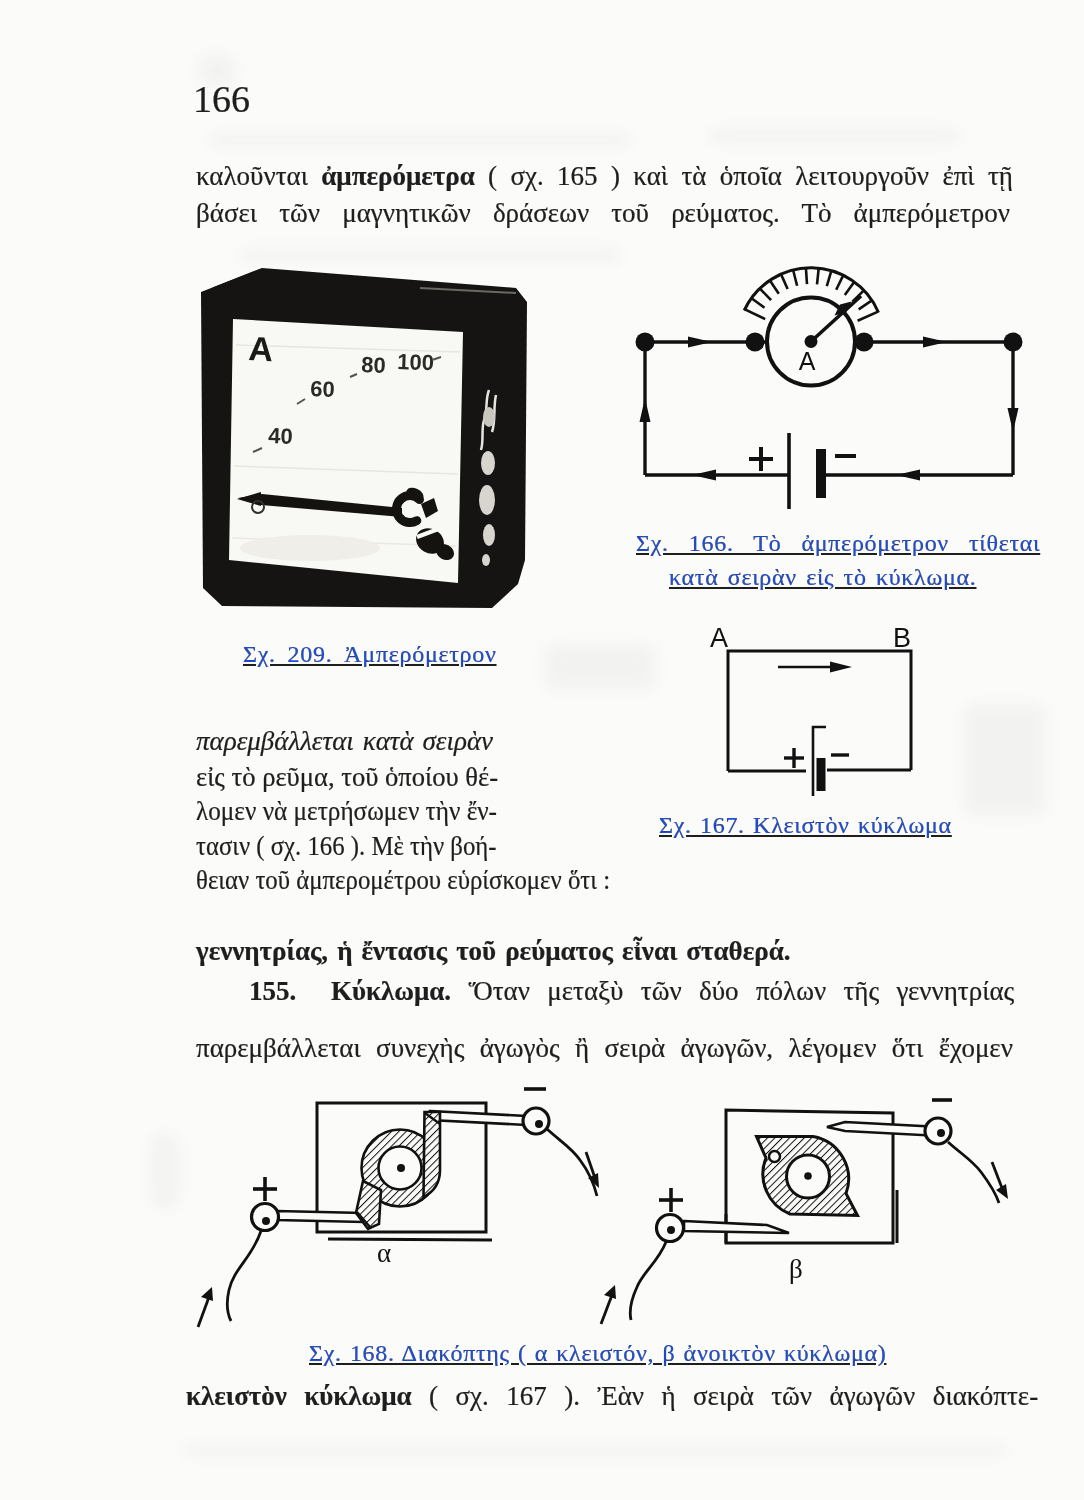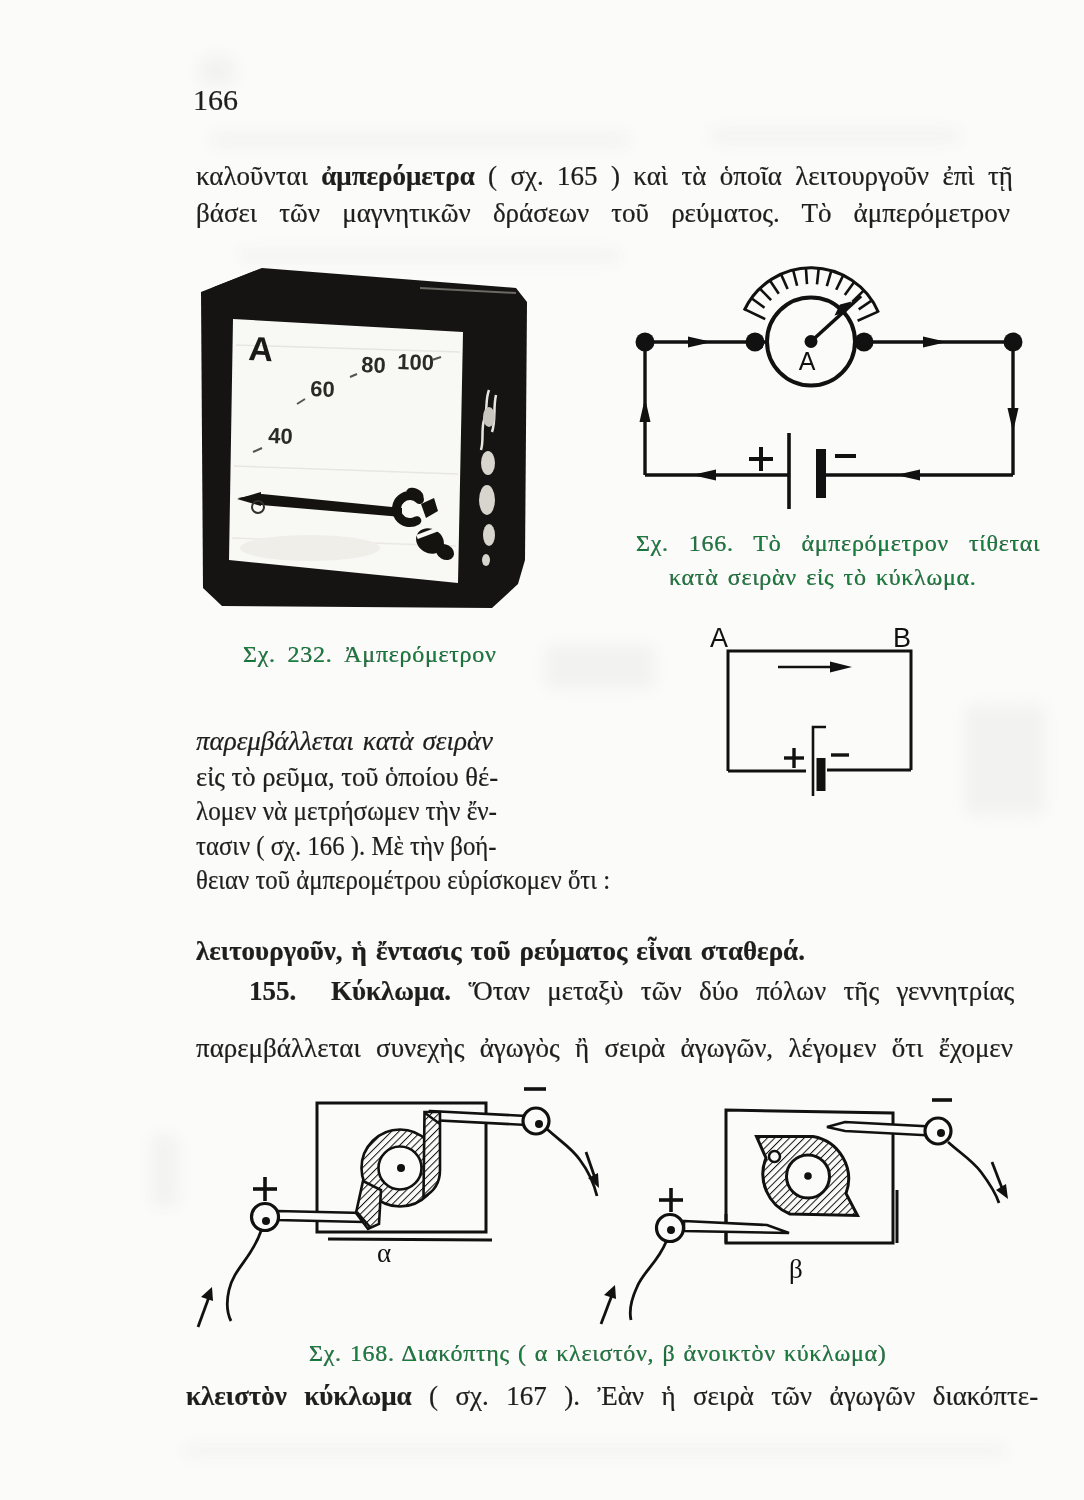--- a/index.html
+++ b/index.html
@@ -1,37 +1,37 @@
 <!DOCTYPE html>
 <html><head>
 <meta charset="utf-8">
 <style>
   html,body{margin:0;padding:0;}
   #page{position:relative;width:1084px;height:1500px;background:#fbfbfa;overflow:hidden;
         font-family:"Liberation Serif", serif;color:#1e1e1e;-webkit-text-stroke:0.22px #1e1e1e;}
   .tl{position:absolute;font-size:27px;line-height:27px;white-space:pre;}
-  .cap{font-size:24px;line-height:24px;color:#15803d;letter-spacing:0.7px;}
+  .cap{font-size:24px;line-height:24px;color:#1d4ed8;letter-spacing:0.7px;text-decoration:underline;}
   b{font-weight:bold;}
   .sm{position:absolute;background:#f2f2f0;border-radius:8px;filter:blur(7px);}
   svg{position:absolute;overflow:visible;}
 </style>
 </head>
 <body>
 <div id="page">
 
   <div class="sm" style="left:200px;top:56px;width:34px;height:30px;"></div>
   <div class="sm" style="left:210px;top:134px;width:420px;height:12px;"></div>
   <div class="sm" style="left:710px;top:130px;width:250px;height:12px;"></div>
   <div class="sm" style="left:240px;top:250px;width:380px;height:11px;"></div>
   <div class="sm" style="left:545px;top:645px;width:110px;height:44px;"></div>
   <div class="sm" style="left:965px;top:705px;width:80px;height:110px;"></div>
   <div class="sm" style="left:152px;top:1135px;width:26px;height:72px;"></div>
   <div class="sm" style="left:185px;top:1446px;width:820px;height:10px;"></div>
 
-  <div class="tl" style="left:193px;top:86px;font-size:30px;">166</div>
+  <div class="tl" style="left:193px;top:86px;font-size:38px;">166</div>
 
   <div class="tl" style="left:196px;top:163px;word-spacing:6.6px;">καλοῦνται <b>ἀμπερόμετρα</b> ( σχ. 165 ) καὶ τὰ ὁποῖα λειτουργοῦν ἐπὶ τῇ</div>
   <div class="tl" style="left:196px;top:200px;word-spacing:15.4px;">βάσει τῶν μαγνητικῶν δράσεων τοῦ ρεύματος. Τὸ ἀμπερόμετρον</div>
 
   <svg id="fig165" style="left:190px;top:258px;" width="350" height="375" viewBox="190 258 350 375">
 
     <path d="M 262,268 L 516,288 L 527,302 L 525,560 L 518,584 L 492,608 L 222,606 L 203,588 L 201,292 Z" fill="#151412"></path>
     <path d="M 205,293 L 214,287 L 262,268 L 216,292 Z" fill="#151412"></path>
 
     <polygon points="233,319 463,332 458,583 229,560" fill="#f8f8f5"></polygon>
@@ -74,21 +74,21 @@
       <path d="M 496,395 C 493,408 496,420 492,432"></path>
     </g>
     <g fill="#d8d5ce">
       <ellipse cx="488" cy="463" rx="7" ry="12"></ellipse>
       <ellipse cx="487" cy="500" rx="8" ry="15"></ellipse>
       <ellipse cx="489" cy="535" rx="6" ry="11"></ellipse>
       <ellipse cx="486" cy="560" rx="4" ry="6"></ellipse>
     </g>
     <ellipse cx="489" cy="417" rx="6" ry="10" fill="#c9c6bf"></ellipse>
   </svg>
-  <div class="tl cap" style="left:243px;top:642px;word-spacing:5.2px;">Σχ. 232. Ἀμπερόμετρον</div>
+  <div class="tl cap" style="left:243px;top:642px;word-spacing:5.2px;">Σχ. 209. Ἀμπερόμετρον</div>
 
   <svg id="fig166" style="left:615px;top:262px;" width="440" height="260" viewBox="615 262 440 260">
     <g stroke="#111" stroke-width="3.4" fill="none">
       <line x1="645" y1="342" x2="1013" y2="342"></line>
       <line x1="645" y1="342" x2="645" y2="475"></line>
       <line x1="1013" y1="342" x2="1013" y2="475"></line>
       <line x1="645" y1="475" x2="789" y2="475"></line>
       <line x1="820" y1="475" x2="1013" y2="475"></line>
     </g>
     <circle cx="811" cy="341.5" r="44" fill="#fbfbfa" stroke="#111" stroke-width="4"></circle>
@@ -153,28 +153,29 @@
     <text x="893" y="647" font-family="Liberation Sans, sans-serif" font-size="27" fill="#111">B</text>
 
     <path d="M 813,796 L 813,727 L 826,727" stroke="#111" stroke-width="2.6" fill="none"></path>
     <line x1="821" y1="758" x2="821" y2="791" stroke="#111" stroke-width="9"></line>
     <g stroke="#111" stroke-width="3.4">
       <line x1="784" y1="758" x2="804" y2="758"></line>
       <line x1="794" y1="748" x2="794" y2="768"></line>
       <line x1="831" y1="755" x2="849" y2="755"></line>
     </g>
   </svg>
+  <div class="tl cap" style="left:659px;top:813px;word-spacing:1.6px;">Σχ. 167. Κλειστὸν κύκλωμα</div>
 
   <div class="tl" style="left:196px;top:728px;word-spacing:2.1px;font-style:italic;">παρεμβάλλεται κατὰ σειρὰν</div>
   <div class="tl" style="left:196px;top:764px;transform:scaleX(0.985);transform-origin:0 0;">εἰς τὸ ρεῦμα, τοῦ ὁποίου θέ-</div>
   <div class="tl" style="left:196px;top:798px;transform:scaleX(0.934);transform-origin:0 0;">λομεν νὰ μετρήσωμεν τὴν ἔν-</div>
   <div class="tl" style="left:196px;top:833px;transform:scaleX(0.917);transform-origin:0 0;">τασιν ( σχ. 166 ). Μὲ τὴν βοή-</div>
   <div class="tl" style="left:196px;top:867px;transform:scaleX(0.919);transform-origin:0 0;">θειαν τοῦ ἀμπερομέτρου εὑρίσκομεν ὅτι :</div>
 
-  <div class="tl" style="left:196px;top:938px;word-spacing:2.3px;"><b>λειτουργοῦν, ἡ ἔντασις τοῦ ρεύματος εἶναι σταθερά.</b></div>
+  <div class="tl" style="left:196px;top:938px;word-spacing:2.3px;"><b>γεννητρίας, ἡ ἔντασις τοῦ ρεύματος εἶναι σταθερά.</b></div>
 
   <div class="tl" style="left:249px;top:978px;word-spacing:10.6px;"><b>155.  Κύκλωμα.</b> Ὅταν μεταξὺ τῶν δύο πόλων τῆς γεννητρίας</div>
   <div class="tl" style="left:196px;top:1035px;word-spacing:8.6px;">παρεμβάλλεται συνεχὴς ἀγωγὸς ἢ σειρὰ ἀγωγῶν, λέγομεν ὅτι ἔχομεν</div>
 
   <svg id="fig168" style="left:150px;top:1075px;" width="880" height="265" viewBox="150 1075 880 265">
     <defs>
       <pattern id="hb" width="5.2" height="5.2" patternUnits="userSpaceOnUse" patternTransform="rotate(45)">
         <rect width="5.2" height="5.2" fill="#fbfbfa"></rect>
         <line x1="0" y1="-1" x2="0" y2="7" stroke="#111" stroke-width="2"></line>
       </pattern>

